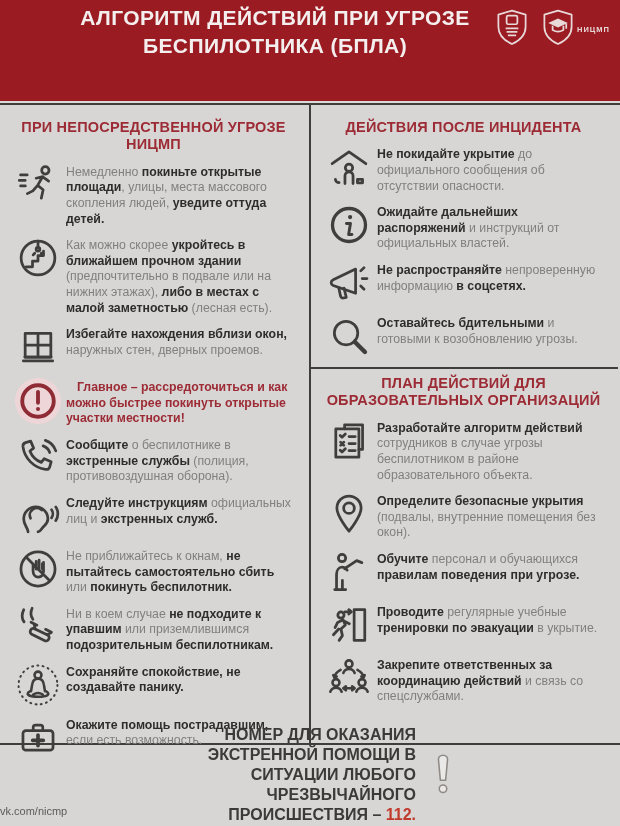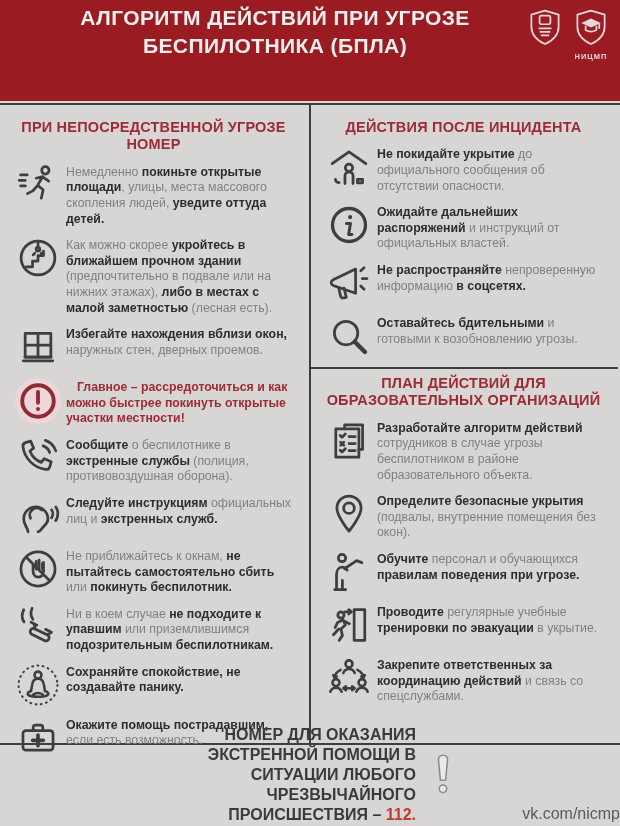--- a/index.html
+++ b/index.html
@@ -14,21 +14,21 @@
   *{box-sizing:border-box;margin:0;padding:0}
   body{font-family:"Liberation Sans",sans-serif;background:#888;}
   .poster{width:620px;height:826px;background:var(--body-bg);position:relative;overflow:hidden;}
 
   
   .header{height:101px;background:var(--header-bg);position:relative;display:flex;align-items:flex-start;}
   .header-title{flex:1;text-align:center;color:#f4efee;font-weight:bold;font-size:21px;line-height:1.32;letter-spacing:.4px;padding:4px 104px 0 34px;}
   .logos{position:absolute;top:7px;right:10px;display:flex;gap:8px;align-items:flex-start;color:#e8d9d9;}
   .logo{width:38px;height:44px;}
   .logo svg{width:100%;height:100%;}
-  .logo-col{display:flex;flex-direction:column;align-items:center;}
+  .logo-col{display:flex;align-items:center;}
   .logo-caption{font-size:7.5px;font-weight:bold;letter-spacing:1px;color:#e8d9d9;margin-top:1px;}
   .header-sep{height:4px;background:#dcdad8;border-bottom:2px solid var(--line-dark);}
 
   
   .columns{display:flex;height:638px;}
   .col{padding:8px 12px 0 10px;}
   .col-left{width:311px;border-right:2px solid var(--line-dark);}
   .col-right{width:307px;}
   .section-title{color:var(--accent-red);font-weight:bold;text-align:center;font-size:14.5px;letter-spacing:.2px;line-height:1.2;margin:6px 0 9px;}
 
@@ -44,21 +44,21 @@
   .item.accent .item-text .b{color:var(--accent-red);}
 
   .subsection-sep{border:none;border-top:2px solid var(--line-dark);margin:4px -12px 6px -10px;}
 
   
   .footer{border-top:2px solid var(--line-dark);height:58px;display:flex;align-items:center;justify-content:center;gap:14px;padding:4px 8px 0;}
   .footer-left{width:252px;text-align:right;font-size:16px;font-weight:bold;color:#3b3a38;line-height:1.25;}
   .footer-icon{width:26px;height:48px;display:flex;align-items:center;justify-content:center;color:#8f8a86;}
   .footer-icon svg{width:22px;height:46px;}
   .footer-right{width:238px;font-size:13.6px;font-weight:bold;line-height:1.3;letter-spacing:.2px;}
-  .vk-line{text-align:right;font-size:16px;color:#5d5b59;padding-top:4px;}
+  .vk-line{text-align:left;font-size:11px;color:#5d5b59;padding-top:4px;}
 </style>
 </head>
 <body>
 
 <div class="poster">
 
   <div class="header">
     <div class="header-title">АЛГОРИТМ ДЕЙСТВИЙ ПРИ УГРОЗЕ БЕСПИЛОТНИКА (БПЛА)</div>
     <div class="logos">
       <div class="logo"><svg viewBox="0 0 24 26" fill="none" stroke="currentColor" stroke-width="1.1" stroke-linejoin="round">
@@ -73,21 +73,21 @@
               <path d="M8.6 11v2.6c2.1 1.3 4.7 1.3 6.8 0V11M17.2 9.6v3.2"></path>
             </svg></div>
         <div class="logo-caption">НИЦМП</div>
       </div>
     </div>
   </div>
   <div class="header-sep"></div>
 
   <div class="columns">
     <div class="col col-left">
-      <div class="section-title">ПРИ НЕПОСРЕДСТВЕННОЙ УГРОЗЕ НОМЕР</div>
+      <div class="section-title">ПРИ НЕПОСРЕДСТВЕННОЙ УГРОЗЕ НИЦМП</div>
       <div>
   <div class="item">
     <div class="icon-wrap">
               <svg viewBox="0 0 24 24" fill="none" stroke="currentColor" stroke-width="1.5" stroke-linecap="round" stroke-linejoin="round">
                 <circle cx="16" cy="4" r="2"></circle>
                 <path d="M14.6 7.4l-3.6.9M14.6 7.6l3.2 2.3M14.5 7.5l-2.7 4.7M11.8 12.2l3 2.4-1 4.6M11.8 12.2l-2.6 3-3 1.5M2.5 6.5h3.6M1.8 9.5h3.2M2.5 12.5h2.6"></path>
               </svg>
             </div>
     <p class="item-text"><span>Немедленно </span><span class="b">покиньте открытые площади</span><span>, улицы, места массового скопления людей, </span><span class="b">уведите оттуда детей.</span></p>
   </div>

